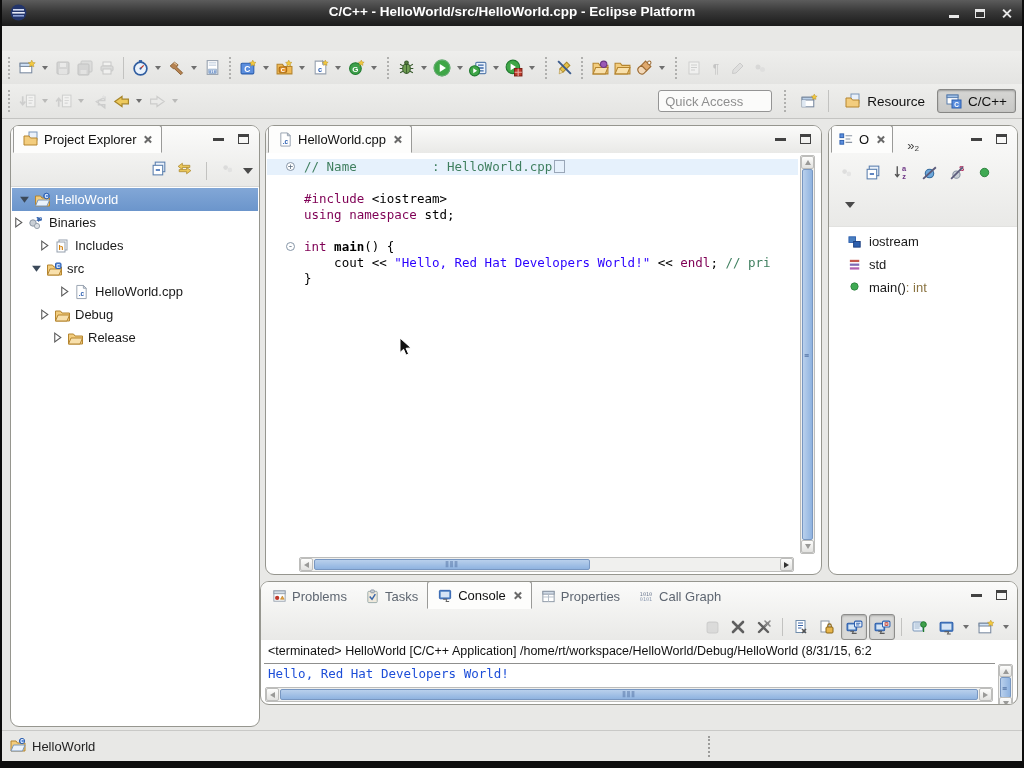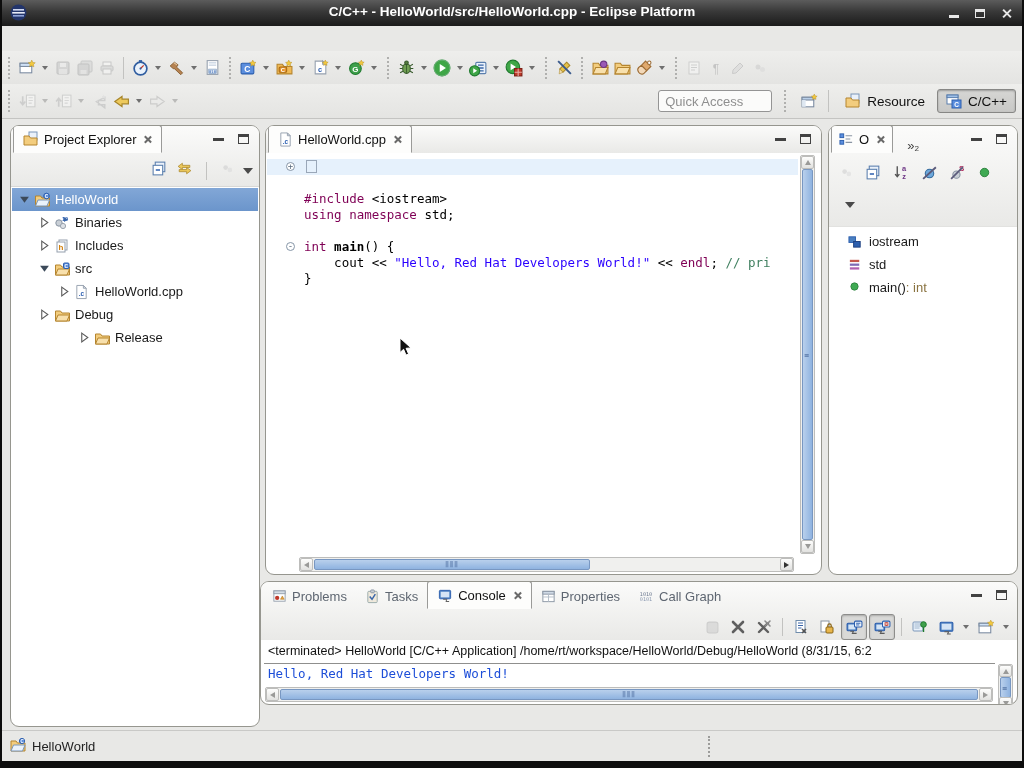--- a/index.html
+++ b/index.html
@@ -410,21 +410,21 @@
           <span class="ticon">
             <svg width="17" height="16" viewBox="0 0 16 16">
               <path d="M1 4h5l1.5 2H15v8H1z" fill="#f3cd7e" stroke="#b5852f"></path>
               <path d="M1 14l2.5-6H15l-2.5 6z" fill="#eaf2fb" stroke="#7a96b8"></path>
               <circle cx="12" cy="4" r="2.8" fill="#5b8ede" stroke="#2d5fae"></circle>
               <text x="12" y="6" font-size="4.8" font-weight="bold" fill="#fff" text-anchor="middle">C</text>
             </svg>
           </span>
           <span>HelloWorld</span>
         </div>
-        <div class="trow" style="padding-left: 26px;">
+        <div class="trow" style="">
           <span class="aw">
             <svg width="11" height="11" viewBox="0 0 10 10">
               <path d="M2.5 1l5.5 4-5.5 4z" fill="none" stroke="#5a5a5a"></path>
             </svg>
           </span>
           <span class="ticon">
             <svg width="16" height="16" viewBox="0 0 16 16">
               <circle cx="5" cy="8" r="3.2" fill="#c9cfd6" stroke="#8a95a3"></circle>
               <circle cx="9" cy="11" r="2.6" fill="#dde1e6" stroke="#9aa3ad"></circle>
               <text x="8" y="6" font-size="5.5" font-weight="bold" fill="#2a5db0">10</text>
@@ -441,21 +441,21 @@
           </span>
           <span class="ticon">
             <svg width="16" height="16" viewBox="0 0 16 16">
               <rect x="5" y="2" width="8" height="10" fill="#fff" stroke="#95a0ae"></rect>
               <rect x="3" y="4" width="8" height="10" fill="#fff" stroke="#95a0ae"></rect>
               <text x="7" y="12" font-size="8" font-weight="bold" fill="#d07a00" text-anchor="middle">h</text>
             </svg>
           </span>
           <span>Includes</span>
         </div>
-        <div class="trow" style="padding-left: 26px;">
+        <div class="trow" style="padding-left: 18px;">
           <span class="aw">
             <svg width="11" height="11" viewBox="0 0 10 10">
               <path d="M1 2.5h8L5 8z" fill="#3c4a5a"></path>
             </svg>
           </span>
           <span class="ticon">
             <svg width="17" height="16" viewBox="0 0 16 16">
               <path d="M1 4h5l1.5 2H15v8H1z" fill="#f3cd7e" stroke="#b5852f"></path>
               <path d="M1 14l2.5-6H15l-2.5 6z" fill="#f8e0ac" stroke="#b5852f"></path>
               <rect x="9" y="2" width="5.5" height="5.5" rx="1" fill="#5b8ede" stroke="#2d5fae"></rect>
@@ -486,21 +486,21 @@
             </svg>
           </span>
           <span class="ticon">
             <svg width="17" height="16" viewBox="0 0 16 16">
               <path d="M1 4h5l1.5 2H15v8H1z" fill="#f3cd7e" stroke="#b5852f"></path>
               <path d="M1 14l2.5-6H15l-2.5 6z" fill="#f8e0ac" stroke="#b5852f"></path>
             </svg>
           </span>
           <span>Debug</span>
         </div>
-        <div class="trow" style="padding-left: 30px; margin-left: 36px;">
+        <div class="trow" style="padding-left: 39px;">
           <span class="aw">
             <svg width="11" height="11" viewBox="0 0 10 10">
               <path d="M2.5 1l5.5 4-5.5 4z" fill="none" stroke="#5a5a5a"></path>
             </svg>
           </span>
           <span class="ticon">
             <svg width="17" height="16" viewBox="0 0 16 16">
               <path d="M1 4h5l1.5 2H15v8H1z" fill="#f3cd7e" stroke="#b5852f"></path>
               <path d="M1 14l2.5-6H15l-2.5 6z" fill="#f8e0ac" stroke="#b5852f"></path>
             </svg>
@@ -522,21 +522,21 @@
           <span>HelloWorld.cpp</span>
           <span class="xclose"></span>
         </span>
       </div>
       <span class="minmax" style="right:10px;top:8px">
         <span class="p-min"></span>
         <span class="p-max"></span>
       </span>
     </div>
     <div class="code" id="codearea">
-        <div class="cl hl"><span class="foldi">+</span><span class="foldbox"></span></div>
+        <div class="cl hl"><span class="foldi">+</span><span class="s-c">// Name          : HelloWorld.cpp</span><span class="foldbox"></span></div>
         <div class="cl"></div>
         <div class="cl"><span class="s-k">#include</span><span class="s-p"> </span><span class="s-d">&lt;iostream&gt;</span></div>
         <div class="cl"><span class="s-k">using namespace</span><span class="s-p"> std;</span></div>
         <div class="cl"></div>
         <div class="cl"><span class="foldi">-</span><span class="s-k">int</span><span class="s-p"> </span><span class="s-f">main</span><span class="s-p">() {</span></div>
         <div class="cl"><span class="s-p">    cout &lt;&lt; </span><span class="s-str">"Hello, Red Hat Developers World!"</span><span class="s-p"> &lt;&lt; </span><span class="s-k">endl</span><span class="s-p">; </span><span class="s-c">// pri</span></div>
         <div class="cl"><span class="s-p">}</span></div>
       </div>
 
     <div class="sb" style="right:6px;top:29px;bottom:20px;width:15px">

